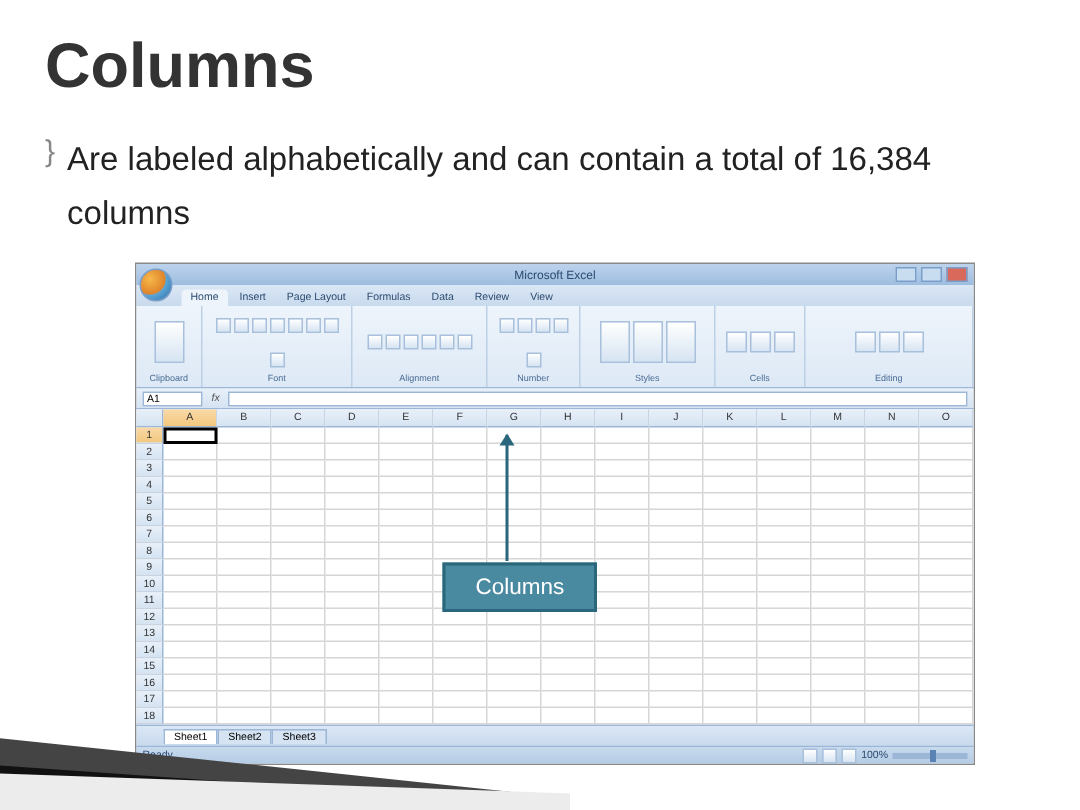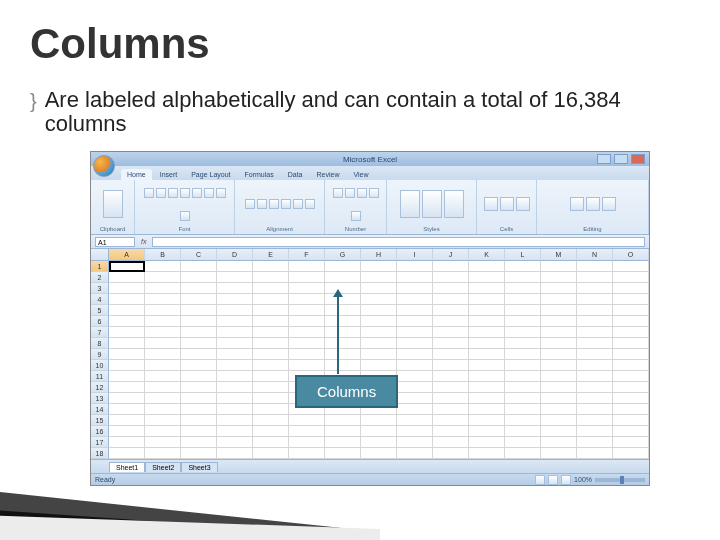--- a/index.html
+++ b/index.html
@@ -1,21 +1,21 @@
 <!DOCTYPE html>
 <html><head>
 <meta charset="utf-8">
 <style>
   * { margin: 0; padding: 0; box-sizing: border-box; }
   body { width: 720px; height: 540px; background: #fff; font-family: Arial, sans-serif; position: relative; overflow: hidden; }
   .slide { padding: 20px 30px; }
   .title { font-size: 42px; font-weight: bold; color: #333; margin-bottom: 20px; }
   .bullet-row { display: flex; align-items: flex-start; gap: 8px; margin-bottom: 15px; }
   .bullet { font-size: 20px; line-height: 26px; color: #888; }
-  .body-text { font-size: 22px; line-height: 24px; color: #222; }
+  .body-text { font-size: 22px; line-height: 36px; color: #222; }
   
   .excel-shot { margin-left: 60px; width: 560px; border: 1px solid #888; background: #fff; font-size: 8px; position: relative; }
   
   .title-bar { height: 14px; background: linear-gradient(#bdd3ec,#9dbde0); display: flex; align-items: center; justify-content: flex-end; padding: 0 4px; gap: 3px; }
   .title-bar .app-name { position: absolute; left: 50%; transform: translateX(-50%); color: #2b4a6f; font-size: 8px; }
   .win-btn { width: 14px; height: 10px; background: #c9ddf0; border: 1px solid #7a9ec9; }
   .close-btn { background: #d9695a; }
   
   .ribbon-tabs { height: 14px; background: linear-gradient(#dbe7f5,#c8daed); display: flex; align-items: flex-end; padding-left: 30px; gap: 2px; }
   .office-orb { position: absolute; left: 2px; top: 3px; width: 22px; height: 22px; border-radius: 50%; background: radial-gradient(circle at 30% 30%, #f7b84a, #e0852b 50%, #5aa5d6 55%, #2d6ea8); border: 1px solid #7a9ec9; z-index: 2; }

